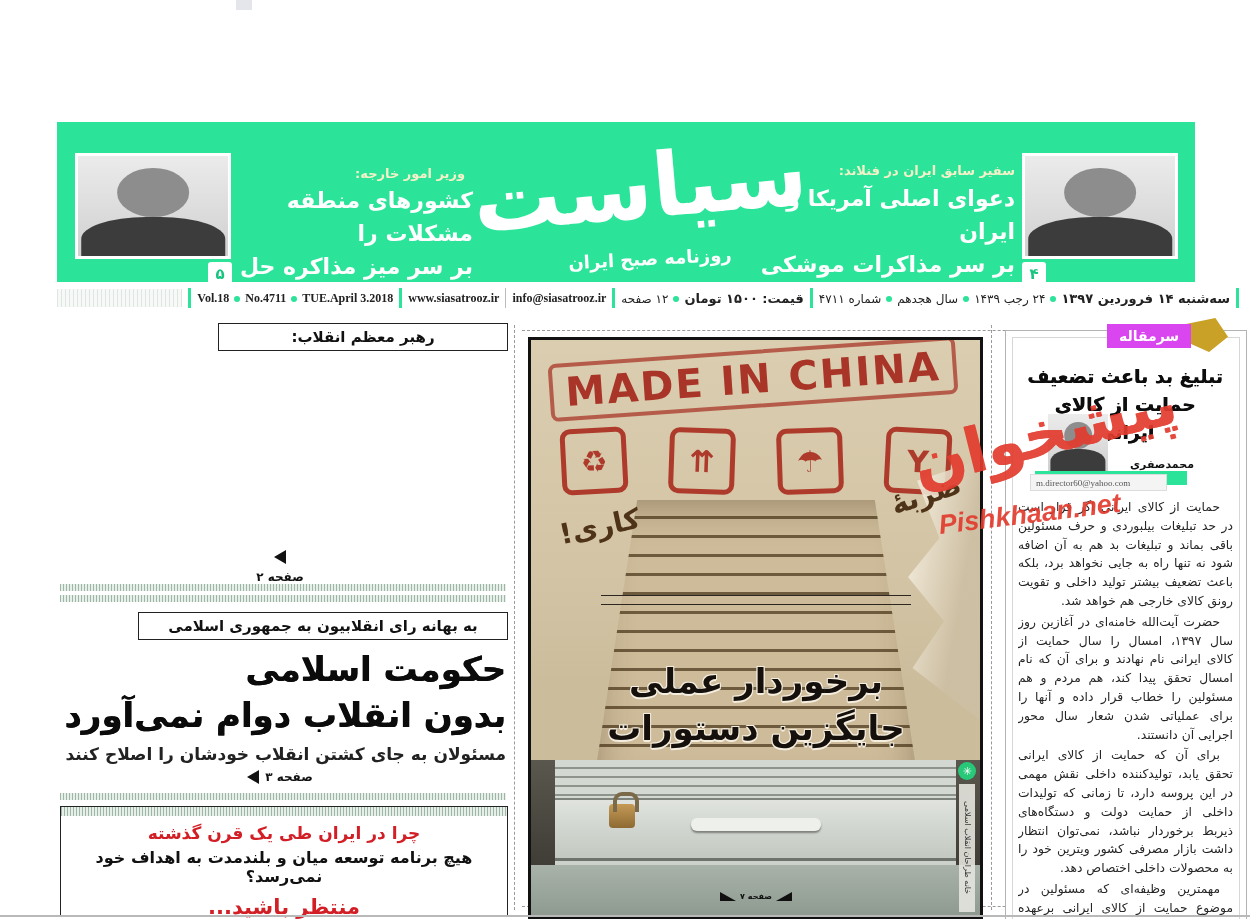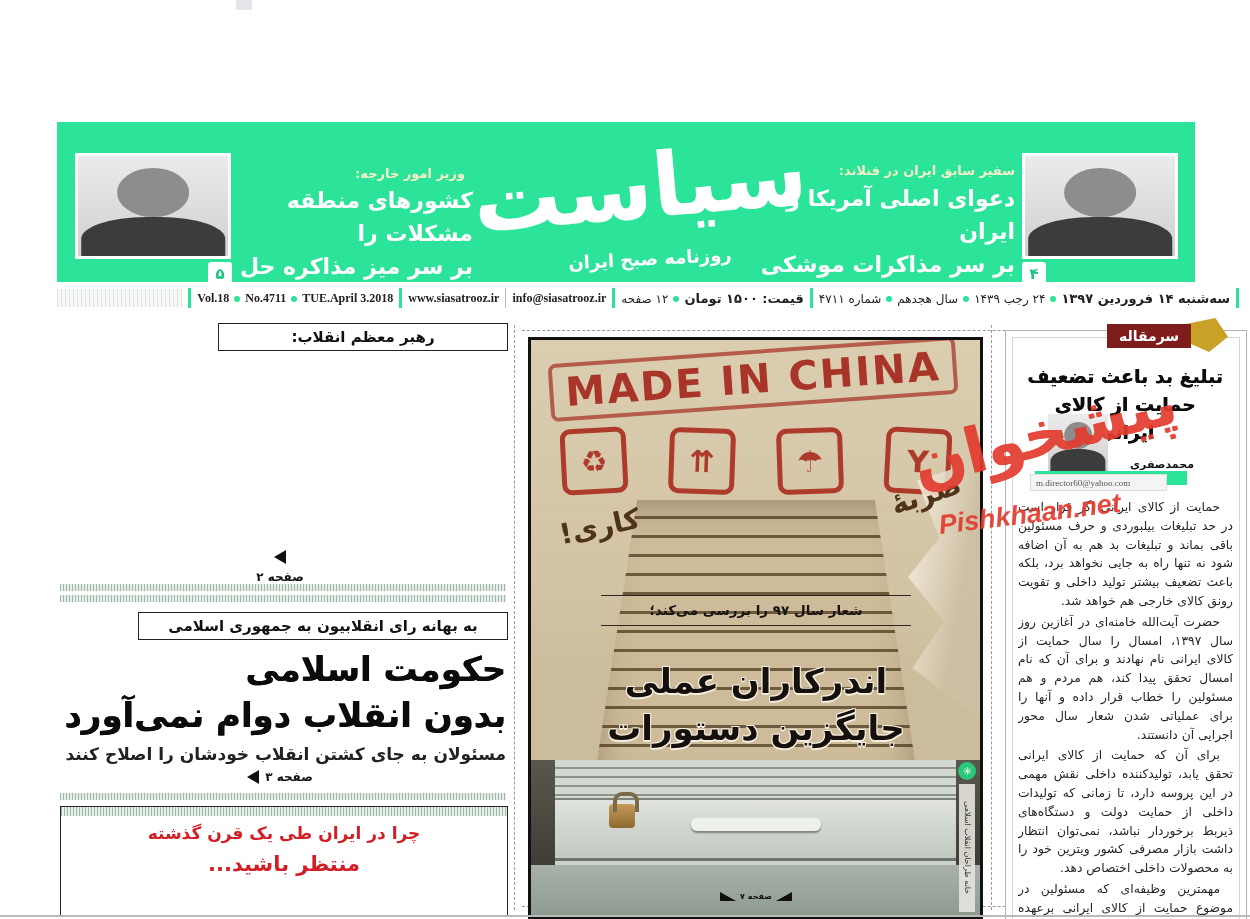--- a/index.html
+++ b/index.html
@@ -96,21 +96,21 @@
   .wedge-r{width:0;height:0;border-top:9px solid transparent;border-right:16px solid #101010;}
   .bowtie span{font-size:8px;font-weight:bold;color:#101010;}
   .credit-icon{right:4px;top:422px;width:18px;height:18px;border-radius:50%;background:#27c978;color:#fff;
       display:flex;align-items:center;justify-content:center;font-size:11px;}
   .credit-ribbon{right:5px;top:444px;width:16px;height:128px;background:rgba(228,228,222,.9);
       writing-mode:vertical-rl;font-size:8px;color:#333;text-align:center;line-height:16px;}
 
   
   .edit-col{left:1005px;top:330px;width:240px;height:589px;border:1px solid #b3b3b3;border-bottom:none;background:#fff;}
   .edit-inner{position:absolute;left:6px;top:6px;width:226px;height:583px;border:1px solid #d7d7d7;border-bottom:none;}
-  .sec-bar{left:1107px;top:324px;width:84px;height:24px;background:#7f1d1d;color:#fff;display:flex;
+  .sec-bar{left:1107px;top:324px;width:84px;height:24px;background:#d946ef;color:#fff;display:flex;
       align-items:center;justify-content:center;font-size:14px;font-weight:bold;z-index:5;}
   .sec-ribbon{left:1186px;top:318px;width:42px;height:34px;background:#c9a127;z-index:4;
       clip-path:polygon(0 18%,70% 0,100% 55%,55% 100%,0 70%);}
   .edit-head{left:1022px;top:362px;width:206px;text-align:center;font-weight:bold;font-size:19px;
       line-height:28px;color:#0d0d0d;text-shadow:0.4px 0 #0d0d0d;}
   .author-photo{left:1048px;top:414px;width:60px;height:58px;}
   .author-name{left:1130px;top:458px;width:86px;font-size:11px;font-weight:bold;text-align:left;color:#111;}
   .author-bar{left:1035px;top:471px;width:152px;height:14px;background:#2be49a;}
   .email-box{left:1030px;top:474px;width:130px;height:15px;background:#f4f4f4;border:1px solid #dcdcdc;
       font-size:9px;color:#555;display:flex;align-items:center;padding-left:5px;
@@ -201,40 +201,40 @@
   <div class="abs rtl subhead" style="left:58px;top:744px;width:448px;">مسئولان به جای کشتن انقلاب خودشان را اصلاح کنند</div>
   <div class="abs pmark" style="left:200px;top:770px;width:160px;">
     <span class="tri-l"></span>
     <span>صفحه ۳</span>
   </div>
   <div class="abs hatchbar" style="left:60px;top:793px;width:446px;height:7px;"></div>
 
   <div class="abs teaser-box" style="left:60px;top:806px;width:446px;height:108px;">
     <div class="hatchbar" style="width:100%;height:9px;"></div>
     <div class="rtl teaser-red" style="font-size:17px;margin-top:7px;">چرا در ایران طی یک قرن گذشته</div>
+    <div class="rtl teaser-black" style="font-size:16px;margin-top:5px;">هیچ برنامه توسعه میان و بلندمدت به اهداف خود نمی‌رسد؟</div>
     <div class="rtl teaser-red" style="font-size:21px;margin-top:9px;">منتظر باشید...</div>
   </div>
 
   <div class="abs photo-frame">
     <div class="abs stamp ltr">MADE IN CHINA</div>
     <div class="abs icon-row">
       <div class="pkg-icon" style="transform:rotate(-3deg);">♻</div>
       <div class="pkg-icon" style="transform:rotate(2deg);">⇈</div>
       <div class="pkg-icon" style="transform:rotate(-2deg);">☂</div>
       <div class="pkg-icon" style="transform:rotate(3deg);">Y</div>
     </div>
     <div class="abs torn-r"></div>
     <div class="abs stairs"></div>
     <div class="abs handw rtl" style="right:18px;top:138px;transform:rotate(-18deg);">ضربهٔ</div>
     <div class="abs handw rtl" style="left:28px;top:170px;transform:rotate(-12deg);">کاری!</div>
     <div class="abs cap-kicker rtl">
-      <div>شعار سال ۹۷ را بررسی می‌کند؛</div>
     </div>
     <div class="abs big-title rtl">
-      <div>اندرکاران عملی</div>
+      <div>برخوردار عملی</div>
       <div>جایگزین دستورات کاغذی</div>
     </div>
     <div class="abs shutter">
       <div class="abs slats"></div>
       <div class="abs panel"></div>
       <div class="abs handle"></div>
       <div class="abs padlock"></div>
     </div>
     <div class="abs sidewall" style="left:0;"></div>
     <div class="abs sidewall" style="right:0;"></div>

